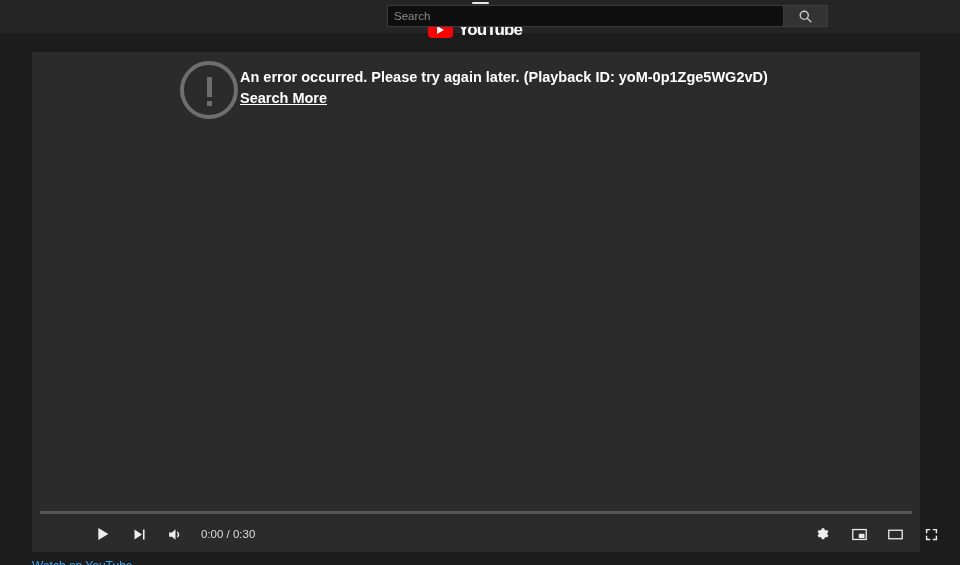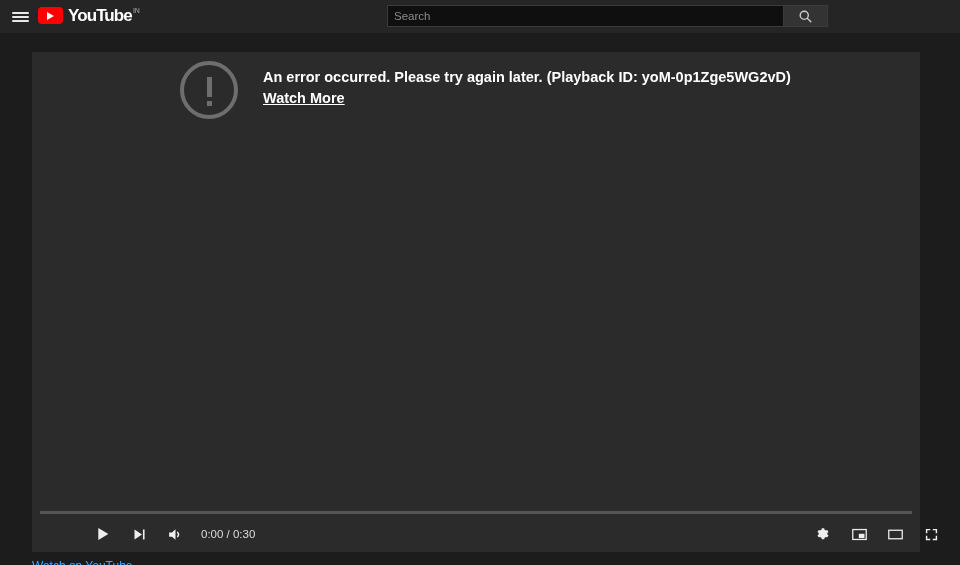--- a/index.html
+++ b/index.html
@@ -8,21 +8,21 @@
     background:#1c1c1c;
     font-family:"Liberation Sans", sans-serif;
     overflow:hidden;
   }
 
   
   .masthead {
     position:absolute; top:0; left:0;
     width:960px; height:33px;
     background:#252525;
-    display:flex; align-items:center;
+    display:flex; align-items:center;flex-direction:column;
   }
   .guide-btn {
     width:40px; height:33px;
     display:flex; align-items:center; justify-content:center;
     cursor:pointer;
   }
   .guide-btn .bar {
     display:block; width:17px; height:2px;
     background:#e8e8e8; margin:2px 0; border-radius:1px;
   }
@@ -95,21 +95,21 @@
     margin-left:-2.5px;
     width:5px; height:20px;
     background:#6e6e6e;
   }
   .error-icon .bang-dot {
     position:absolute; left:50%; top:36px;
     margin-left:-2.5px;
     width:5px; height:5px;
     background:#6e6e6e;
   }
-  .error-texts { margin-left:25px; padding-top:9px; }
+  .error-texts { margin-left:2px; padding-top:9px; }
   .error-msg {
     color:#ffffff; font-size:14.5px; font-weight:bold;
     line-height:18px; white-space:nowrap;
   }
   .error-link {
     color:#ffffff; font-size:14.5px; font-weight:bold;
     line-height:18px; text-decoration:underline;
     cursor:pointer; display:inline-block; margin-top:3px;
   }
 
@@ -183,21 +183,21 @@
 
 <div class="player">
 
   <div class="error-row">
     <div class="error-icon">
       <span class="bang-stem"></span>
       <span class="bang-dot"></span>
     </div>
     <div class="error-texts">
       <div class="error-msg">An error occurred. Please try again later. (Playback ID: yoM-0p1Zge5WG2vD)</div>
-      <a class="error-link">Watch More</a>
+      <a class="error-link">Search More</a>
     </div>
   </div>
 
   <div class="progress-track">
     <div class="progress-played" style="width: 0%;"></div>
   </div>
 
   <div class="controls">
     <div class="ctrl-left">
 

